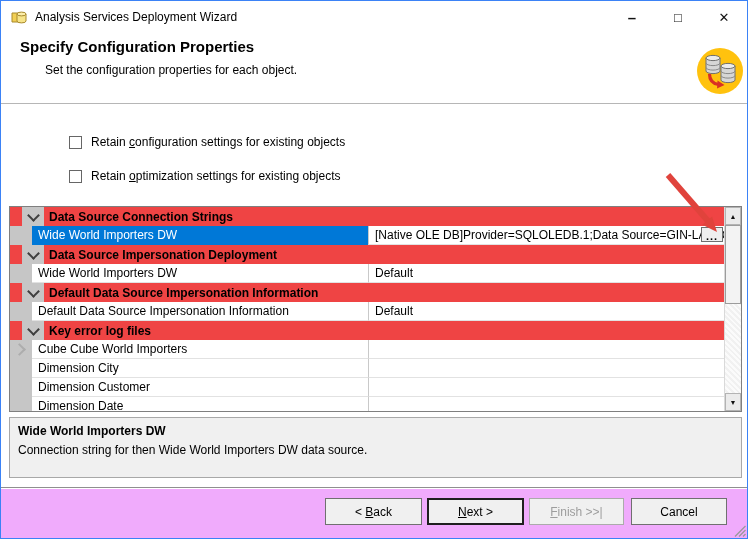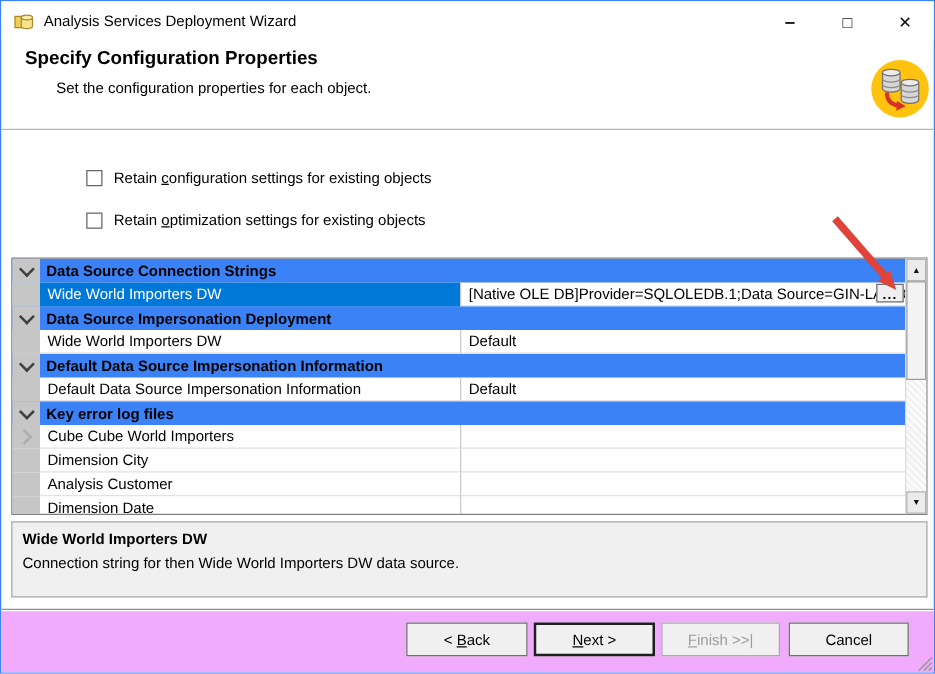--- a/index.html
+++ b/index.html
@@ -26,21 +26,21 @@
   .opt1{top:133px;} .opt2{top:167px;}
   .cb{width:13px;height:13px;background:#fff;border:1px solid #666;box-sizing:border-box;flex:0 0 13px;}
   .mn{text-decoration:underline;}
 
   
   .grid{position:absolute;left:8px;top:205px;width:733px;height:206px;border:1px solid #7f7f7f;
         background:#fff;box-sizing:border-box;}
   .g-rows{position:absolute;left:0;top:0;right:17px;bottom:0;overflow:hidden;}
   .grow{display:flex;height:19px;box-sizing:border-box;align-items:stretch;}
   .gutter{flex:0 0 22px;background:#c6c6c6;display:flex;align-items:center;justify-content:center;}
-  .g-section{background:#3b82f6;font-weight:bold;}
+  .g-section{background:#ef4444;font-weight:bold;padding-left:12px;}
   .g-section .g-sname{flex:1;display:flex;align-items:center;padding-left:5px;}
   .g-name{flex:0 0 336px;display:flex;align-items:center;padding-left:6px;box-sizing:border-box;
           border-bottom:1px solid #e2e2e2;white-space:nowrap;overflow:hidden;}
   .g-value{flex:1;display:flex;align-items:center;padding-left:6px;position:relative;
            border-left:1px solid #c9c9c9;border-bottom:1px solid #e2e2e2;white-space:nowrap;overflow:hidden;}
   .selected .g-name{background:#0078d7;color:#fff;border-bottom-color:#0078d7;}
   .ell-btn{position:absolute;right:1px;top:1px;bottom:2px;width:22px;background:#efefef;
            border:1px solid #6e6e6e;box-sizing:border-box;display:flex;align-items:flex-end;
            justify-content:center;font-weight:bold;font-size:11px;line-height:9px;letter-spacing:1px;}
   .chev{width:7px;height:7px;border-right:2px solid #3f3f3f;border-bottom:2px solid #3f3f3f;}
@@ -188,21 +188,21 @@
       <div class="grow">
         <span class="gutter"></span>
         <span class="g-name">Dimension City</span>
         <span class="g-value">
             <span></span>
           </span>
       </div>
 
       <div class="grow">
         <span class="gutter"></span>
-        <span class="g-name">Analysis Customer</span>
+        <span class="g-name">Dimension Customer</span>
         <span class="g-value">
             <span></span>
           </span>
       </div>
 
       <div class="grow">
         <span class="gutter"></span>
         <span class="g-name">Dimension Date</span>
         <span class="g-value">
             <span></span>

